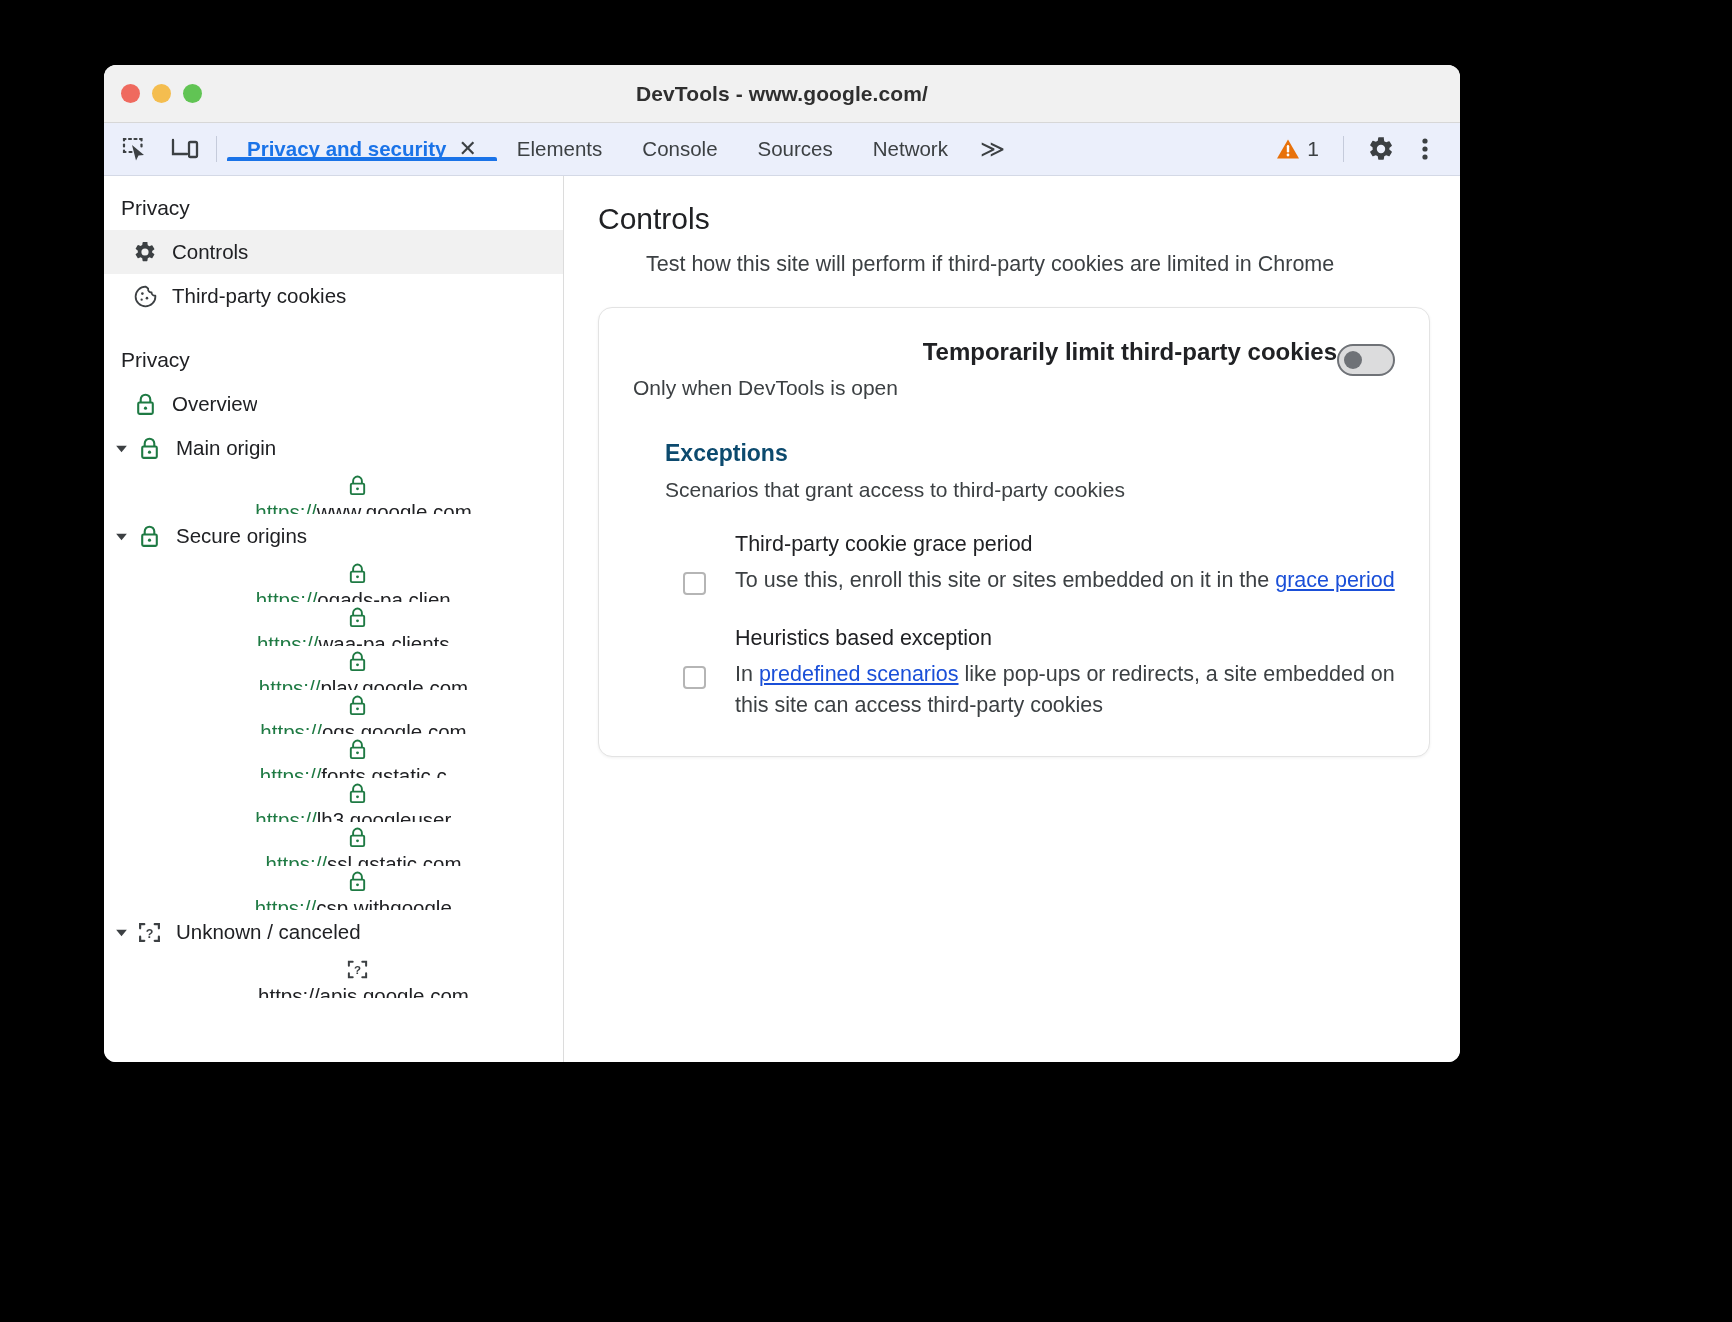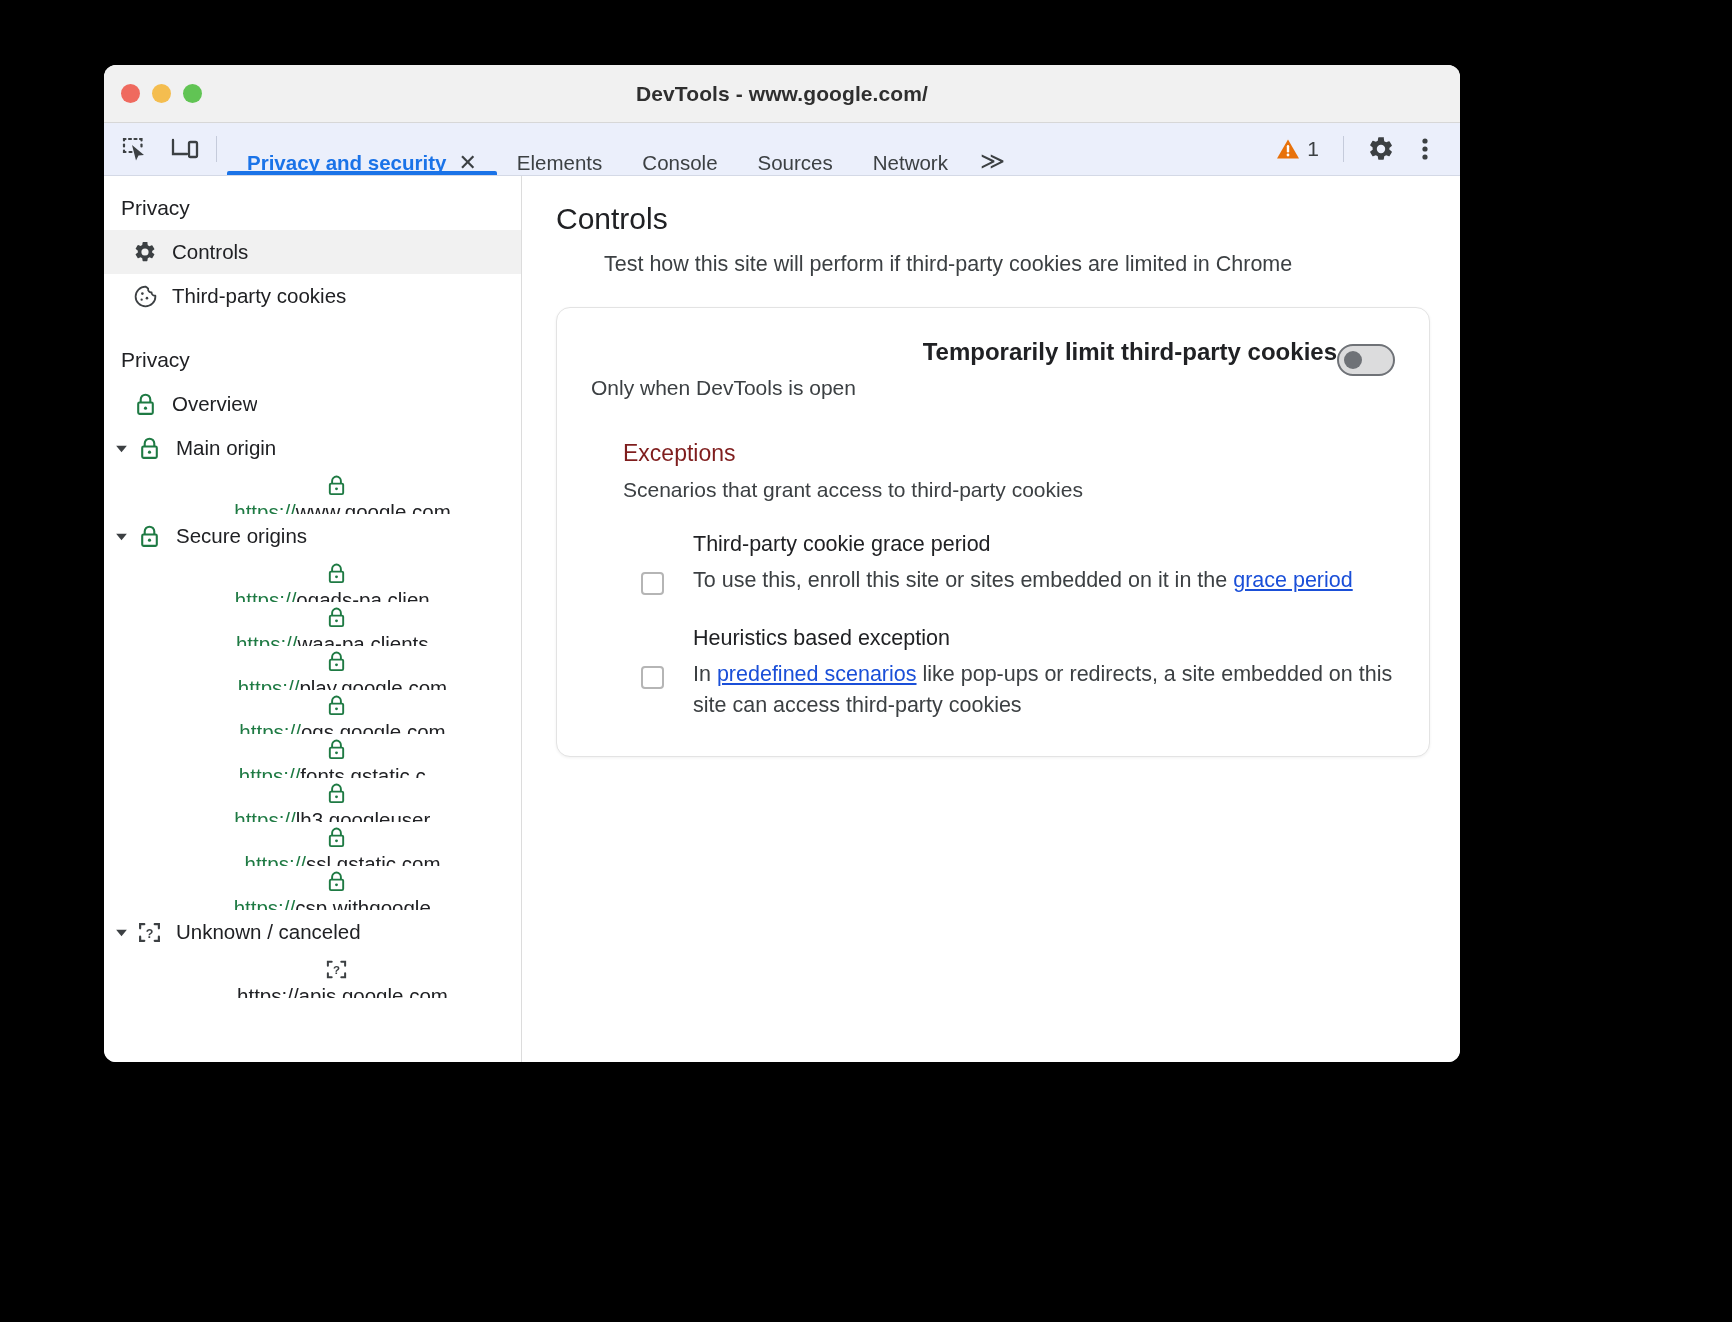--- a/index.html
+++ b/index.html
@@ -51,21 +51,21 @@
   .tb-icons { display: flex; align-items: center; padding-left: 14px; gap: 16px; }
   .tb-icon {
     width: 34px; height: 34px;
     display: flex; align-items: center; justify-content: center;
     cursor: pointer; border-radius: 4px;
   }
   .tb-sep {
     width: 1px; background: #c5cbdb;
     margin: 13px 10px 13px 14px;
   }
-  .tabs { display: flex; align-items: flex-end; }
+  .tabs { display: flex; align-items: center; }
   .tab {
     display: flex; align-items: center; gap: 10px;
     padding: 0 20px;
     font-size: 20.5px; color: #3c4043;
     cursor: pointer; position: relative;
     white-space: nowrap;
   }
   .tab.active { color: #1a73e8; font-weight: bold; }
   .tab.active::after {
     content: ""; position: absolute;
@@ -89,21 +89,21 @@
   .icon-btn {
     width: 38px; height: 38px; display:flex; align-items:center; justify-content:center;
     cursor: pointer; border-radius: 50%;
   }
 
   
   #content { display: flex; height: calc(997px - 58px - 53px); }
 
   
   #sidebar {
-    width: 418px;
+    width: 460px;
     background: #ffffff;
     border-right: 1px solid #dcdcdc;
     padding-top: 12px;
     overflow: hidden;
   }
   .side-group-title {
     font-size: 21px; color: #202124; font-weight: normal;
     padding: 8px 0 10px 17px;
   }
   .side-row {
@@ -162,21 +162,21 @@
     position: relative; cursor: pointer;
     flex: 0 0 auto; margin-top: 6px;
   }
   .toggle .knob {
     position: absolute; left: 5px; top: 5px;
     width: 18px; height: 18px; border-radius: 50%;
     background: #6f7277;
   }
 
   .exceptions { margin-top: 38px; padding-left: 32px; }
-  .exc-title { font-size: 23px; font-weight: normal; color: #7f1d1d; margin-top: 40px; }
+  .exc-title { font-size: 23px; font-weight: bold; color: #0c4a6e; margin-top: 40px; }
   .exc-sub { font-size: 21px; color: #3c4043; margin-top: 11px; }
 
   .exc-item { margin-top: 30px; padding-left: 70px; position: relative; }
   .exc-item .cb {
     position: absolute; left: 18px; top: 40px;
     width: 23px; height: 23px;
     border: 2px solid #b5b5b5;
     border-radius: 4px; background: #fff;
     cursor: pointer;
   }

